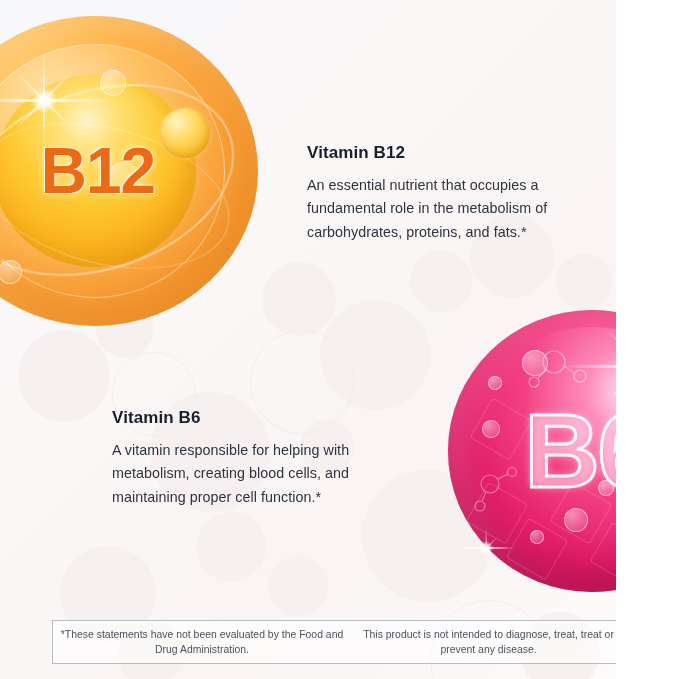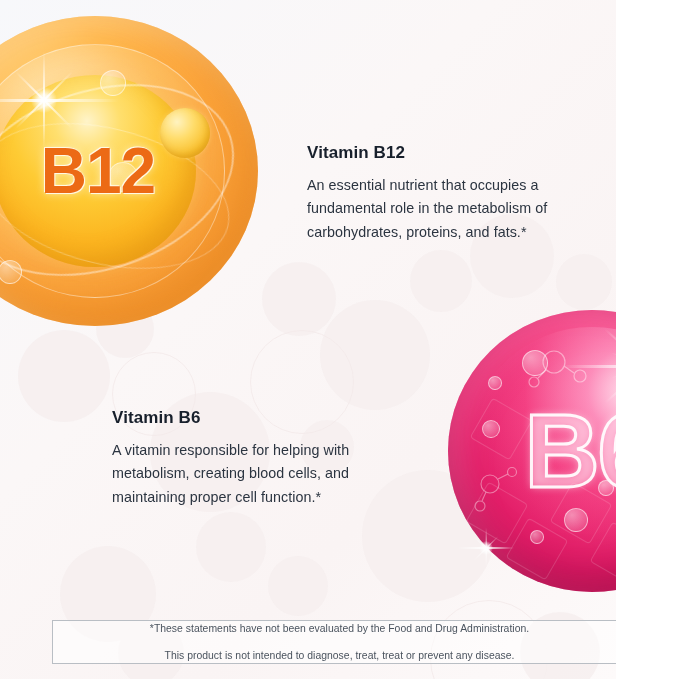--- a/index.html
+++ b/index.html
@@ -245,21 +245,21 @@
   
   #disclaimer {
     position: absolute;
     left: 52px;
     top: 620px;
     width: 575px;
     height: 44px;
     border: 1px solid #b9bec4;
     background: rgba(255,255,255,.55);
     display: flex;
-    flex-direction: column;
+    flex-direction: row;
     align-items: center;
     justify-content: space-between;
     z-index: 7;
   }
   #disclaimer p {
     font-size: 10.4px;
     line-height: 1.48;
     color: #4a535e;
     text-align: center;
     letter-spacing: .02px;

